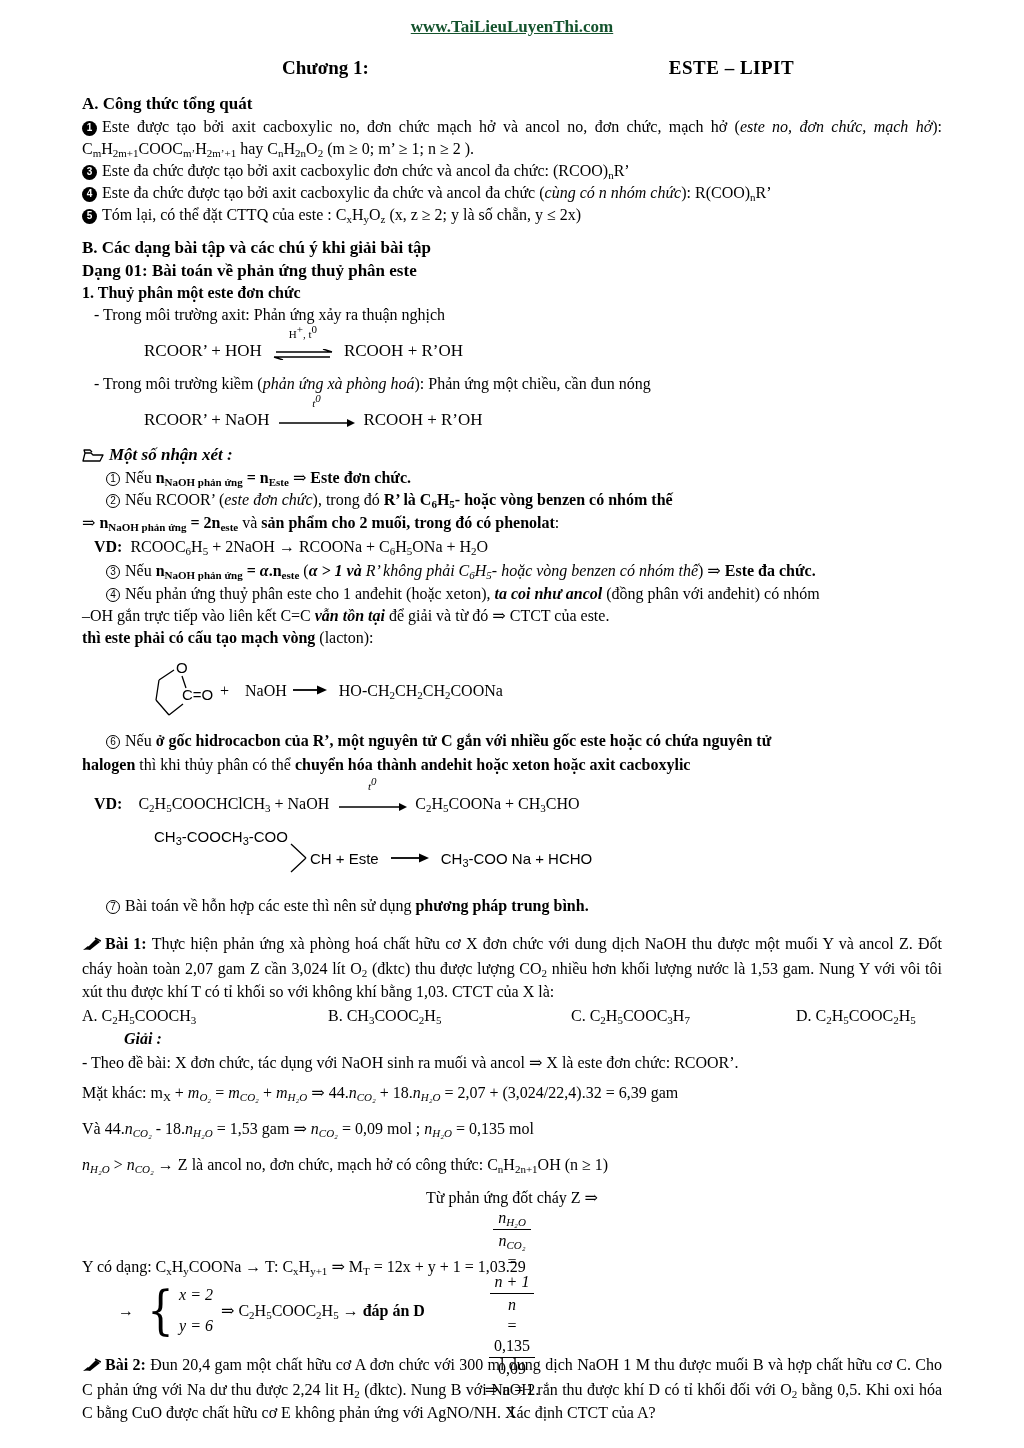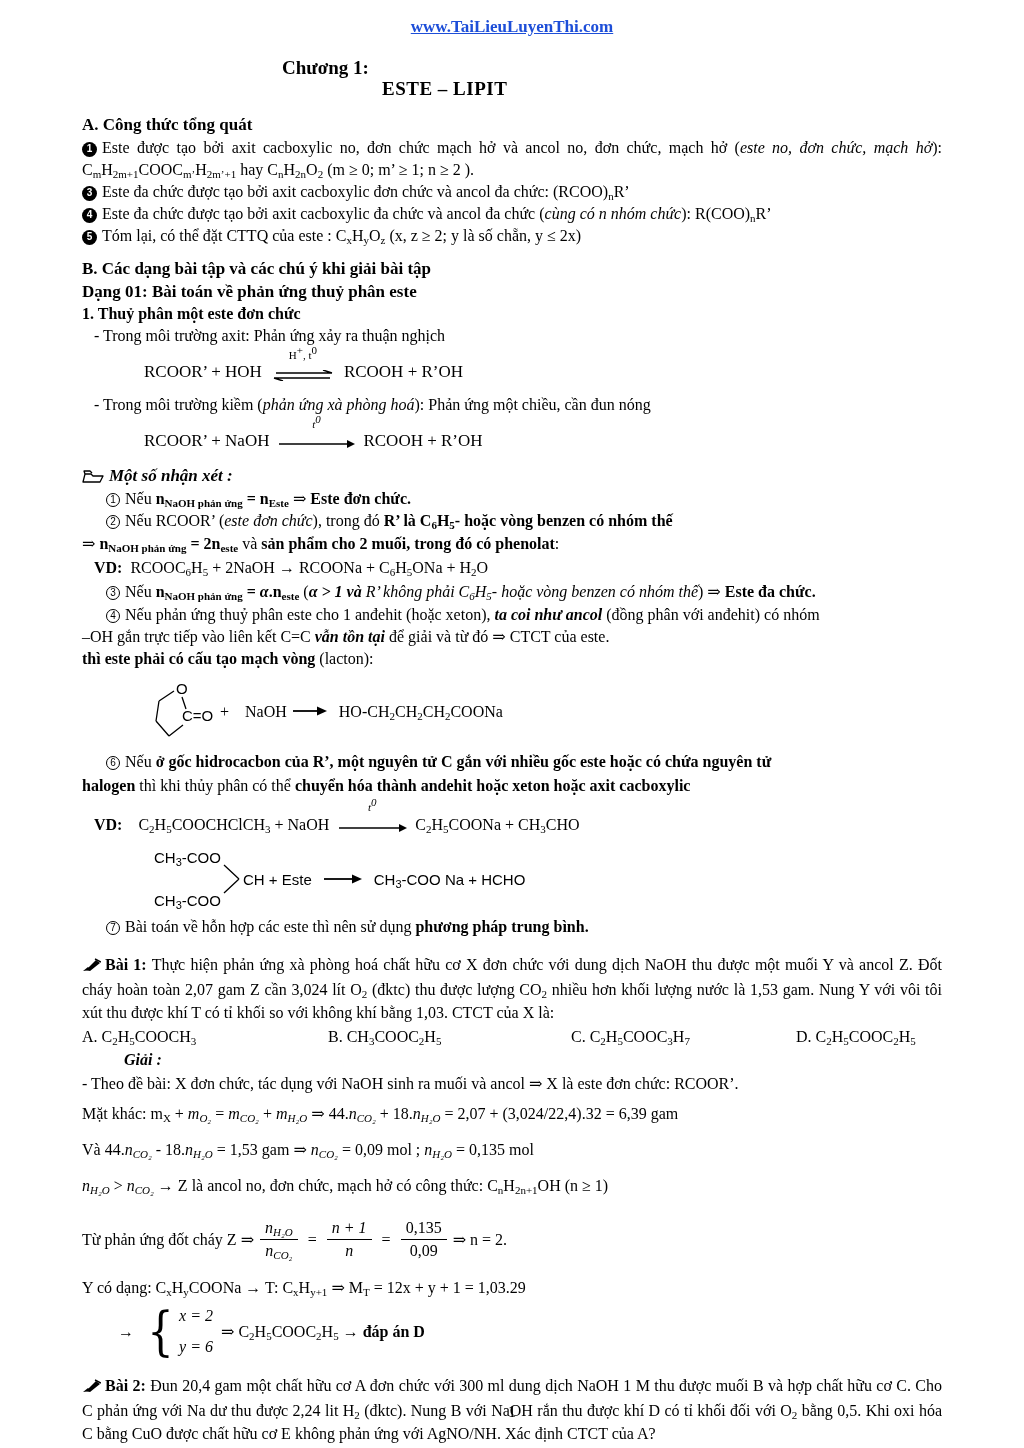--- a/index.html
+++ b/index.html
@@ -6,22 +6,22 @@
   html,body { background:#ffffff; }
   body { width:1024px; height:1448px; overflow:hidden; }
   .page {
     width:1024px; height:1448px; position:relative;
     padding:16px 82px 0 82px;
     font-family:"Liberation Serif","DejaVu Serif",serif;
     font-size:16px; line-height:21px; color:#000;
   }
   
   .hdr-url { text-align:center; margin-bottom:20px; }
-  .hdr-url a { color:#1d4ed8; font-weight:bold; text-decoration:underline; font-size:17px; cursor:pointer; }
-  .chapter-row { display:flex; font-weight:bold; font-size:19px; margin:4px 0 14px 0;flex-direction:column; }
+  .hdr-url a { color:#14532d; font-weight:bold; text-decoration:underline; font-size:17px; cursor:pointer; }
+  .chapter-row { display:flex; font-weight:bold; font-size:19px; margin:4px 0 14px 0; }
   .chapter-row .lbl { margin-left:200px; }
   .chapter-row .ttl { margin-left:300px; letter-spacing:.5px; }
   
   .h-a { font-weight:bold; font-size:17px; line-height:24px; }
   .h-b { font-weight:bold; font-size:17px; line-height:23px; margin-top:10px; }
   .h-sub { font-weight:bold; font-size:16px; line-height:22px; }
   
   .line { line-height:22px; }
   .ind1 { padding-left:12px; }
   .ind2 { padding-left:24px; }
@@ -41,35 +41,35 @@
   .rxarrow .albl { display:block; font-size:11px; line-height:11px; }
   .rxarrow .albl i { font-size:11px; }
   .remarks { font-weight:bold; font-style:italic; font-size:17px; line-height:25px; margin-top:2px; }
   .remarks svg { vertical-align:-3px; margin-right:5px; }
   .vdlbl { font-weight:bold; }
   
   .fig-lacton { display:flex; align-items:center; margin:8px 0 6px 68px; height:66px; }
   .fig-lacton .txt { font-family:"Liberation Serif",serif; }
   
   .fig-diester { display:flex; align-items:center; margin:0 0 2px 72px; height:68px; }
-  .col-esters { display:flex; flex-direction:column; justify-content:space-between; height:64px; font-family:"Liberation Sans",sans-serif; font-size:15px; }
+  .col-esters { display:flex; flex-direction:row; justify-content:space-between; height:64px; font-family:"Liberation Sans",sans-serif; font-size:15px; }
   .fig-diester .midrow { display:flex; align-items:center; font-family:"Liberation Sans",sans-serif; font-size:15px; }
   
   .exercise { margin-top:14px; line-height:23px; }
   .exercise .pen { margin-right:4px; vertical-align:-2px; }
   .options { display:flex; margin-top:1px; line-height:23px; }
   .options .opt:nth-child(1){ width:246px; }
   .options .opt:nth-child(2){ width:243px; }
   .options .opt:nth-child(3){ width:225px; }
   .giai { font-weight:bold; font-style:italic; padding-left:42px; line-height:24px; }
   .sol-line { line-height:24px; }
   .m1 { margin-top:6px; }
   .m2 { margin-top:12px; }
   
-  .frac-row { display:flex; align-items:center; margin:10px 0 6px 0; height:62px; }
+  .frac-row { display:flex; align-items:center; margin:10px 0 6px 0; height:62px;flex-direction:column; }
   .frac { display:inline-block; text-align:center; margin:0 6px; font-style:italic; }
   .frac .fnum { display:block; border-bottom:1px solid #000; padding:0 5px 1px 5px; line-height:20px; }
   .frac .fden { display:block; padding:1px 5px 0 5px; line-height:20px; }
   .frac-row .op { margin:0 4px; }
   
   .sys-row { display:flex; align-items:center; padding-left:36px; height:58px; margin:2px 0 4px 0; }
   .brace { font-size:52px; font-weight:400; line-height:52px; margin:0 2px 0 10px; font-family:"DejaVu Serif",serif; transform:scaleX(.8); }
   .sys-eqs { display:flex; flex-direction:column; justify-content:space-between; height:52px; font-style:italic;text-align:center; }
   .sys-tail { margin-left:8px; }
   sub { font-size:11px; vertical-align:-3px; line-height:0; }

